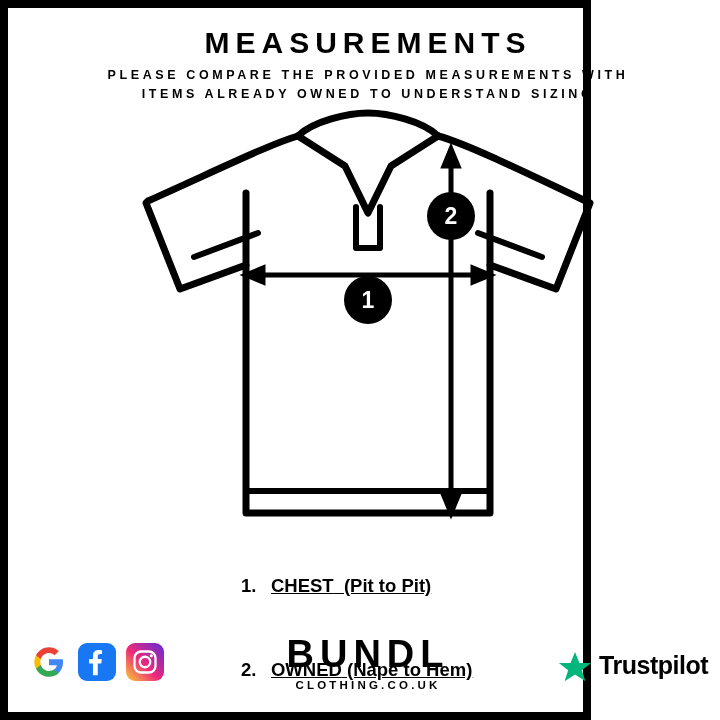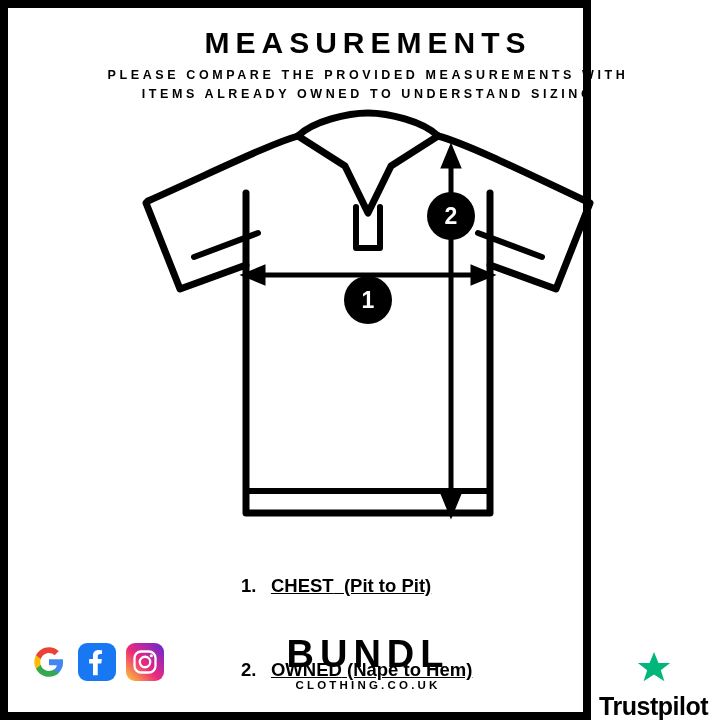--- a/index.html
+++ b/index.html
@@ -116,23 +116,22 @@
     font-weight: bold;
     letter-spacing: 3.2px;
     line-height: 16px;
     margin-top: 2px;
   }
   .trustpilot {
     position: absolute;
     right: 20px;
     top: 18px;
     display: flex;
-    align-items: center;
+    align-items: flex-start;
     gap: 7px;
-    flex-direction: column;
   }
   .tp-text {
     font-size: 25px;
     font-weight: bold;
     letter-spacing: -0.5px;
   }
 </style>
 </head>
 <body>
 

